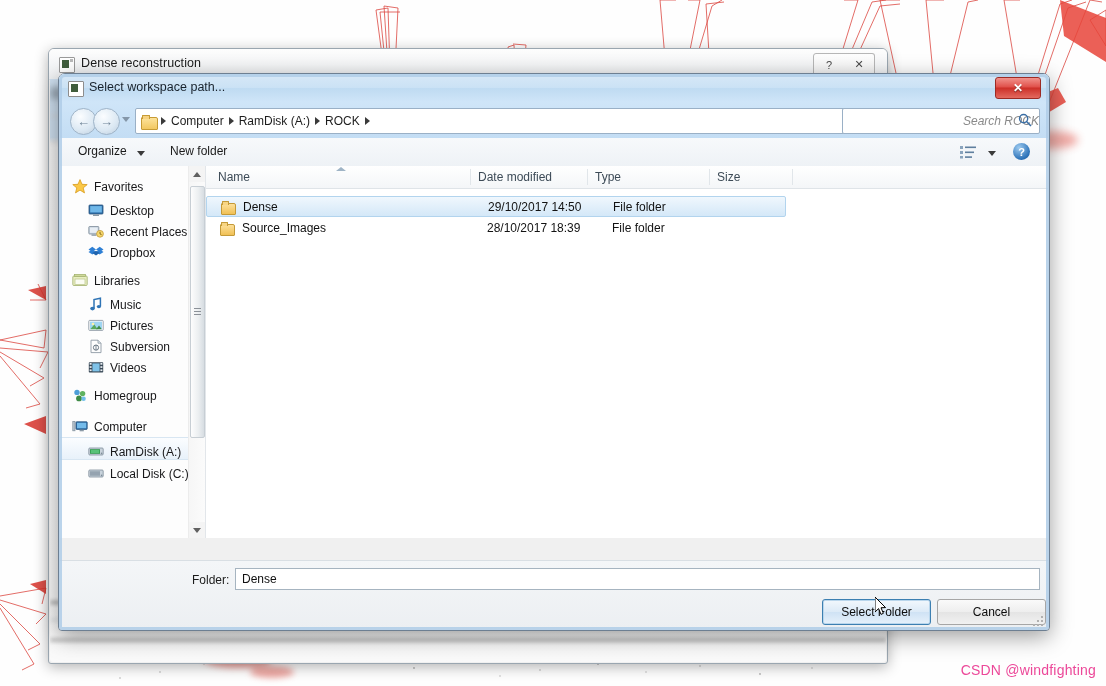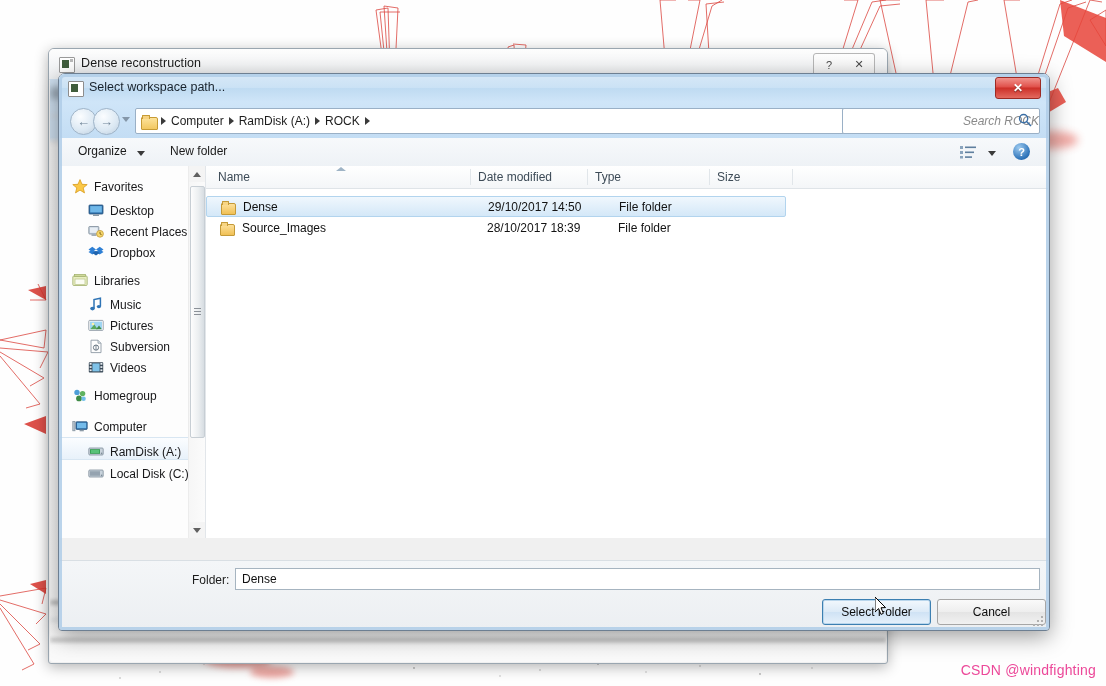--- a/index.html
+++ b/index.html
@@ -268,21 +268,21 @@
     content:"";position:absolute;left:2px;top:3px;width:13px;height:10px;
     background:linear-gradient(to bottom,#fde09a,#f0c055);
     border:1px solid #c49a38;border-radius:1px 2px 1px 1px;
   }
   .fileicon::after{
     content:"";position:absolute;left:3px;top:1px;width:5px;height:3px;
     background:#f7d584;border:1px solid #c49a38;border-bottom:none;border-radius:1px 1px 0 0;
   }
   .cell-name{width:245px;}
   .cell-date{width:125px;color:#131313;}
-  .cell-type{width:118px;color:#131313;margin-left:6px;}
+  .cell-type{width:118px;color:#131313;}
 
   
   #fd-footer{
     position:absolute;left:1px;bottom:1px;right:1px;height:68px;
     background:linear-gradient(to bottom,#f4f6f8,#eceff2);
     border-top:1px solid #d9dfe4;
   }
   #folder-label{position:absolute;left:132px;top:12px;font-size:12px;color:#1b1b1b;}
   #folder-input{
     position:absolute;left:175px;top:7px;right:8px;height:22px;

